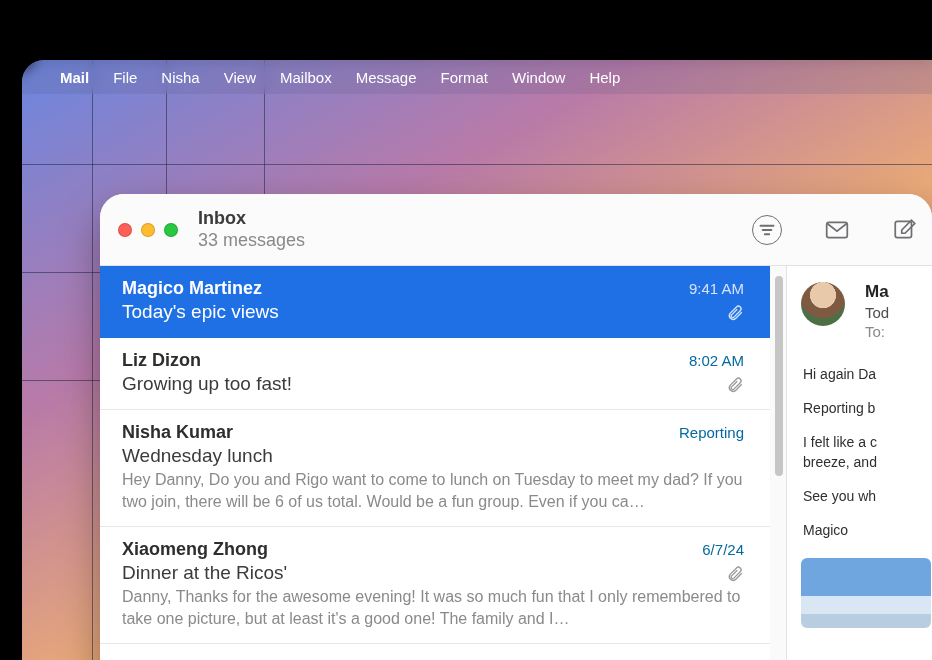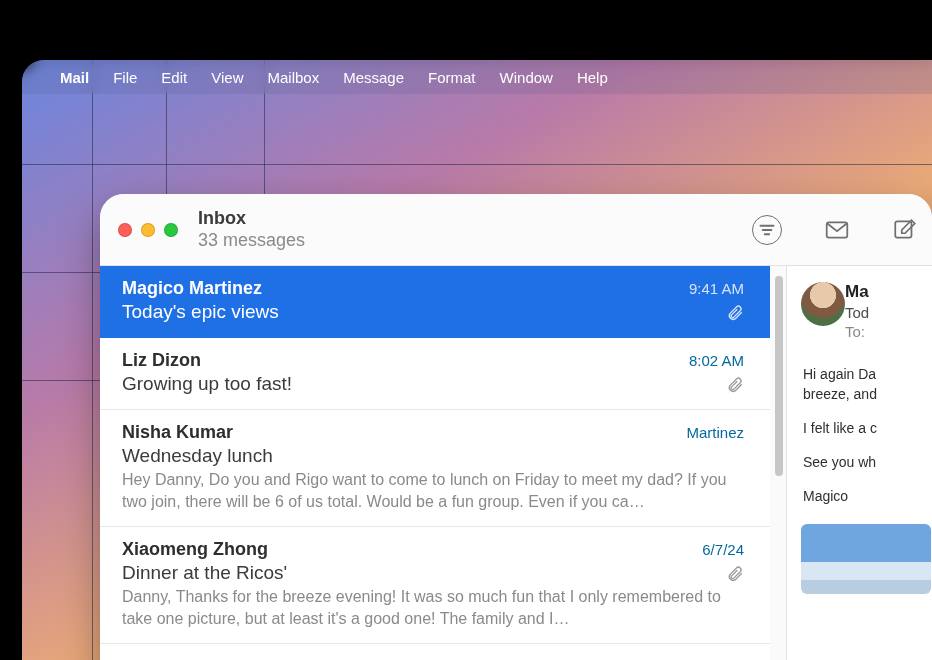--- a/index.html
+++ b/index.html
@@ -56,21 +56,21 @@
                      display: -webkit-box; -webkit-line-clamp: 2; -webkit-box-orient: vertical; overflow: hidden; }
   .msg .attach     { position: absolute; right: 26px; top: 38px; color: #9a9a9a; }
   .msg.selected    { background: #1f6fe5; border-bottom-color: #1f6fe5; }
   .msg.selected .sender,
   .msg.selected .subject   { color: #fff; }
   .msg.selected .date,
   .msg.selected .preview,
   .msg.selected .attach    { color: #d6e4fb; }
 
   .reading         { flex: 1; border-left: 1px solid #e3e3e3; padding: 16px 0 0 14px; overflow: hidden; }
-  .rhead           { display: flex; gap: 0; }
+  .rhead           { display: flex; gap: 20px; }
   .avatar          { width: 44px; height: 44px; border-radius: 50%;
                      background: radial-gradient(circle at 50% 30%, #e8c9a9 0 34%, #7f5a42 35% 60%, #4d6f46 61% 100%); flex-shrink: 0; }
   .meta            { font-size: 15px; color: #4d4d4d; display: flex; flex-direction: column; gap: 2px; }
   .meta .l1        { font-weight: 700; font-size: 17px; color: #222; }
   .meta .l3        { color: #8a8a8a; }
   .rbody           { margin-top: 26px; font-size: 14px; color: #2f2f2f; display: flex; flex-direction: column; gap: 18px; padding-left: 2px; }
   .rbody span      { white-space: nowrap; }
   .thumb           { margin-top: 20px; width: 130px; height: 70px; border-radius: 6px;
                      background: linear-gradient(#6fa6e0 0 55%, #d9e7f4 55% 80%, #b8cee0 80% 100%); }
 
@@ -93,21 +93,21 @@
     <div class="guide v" style="left:144px"></div>
     <div class="guide v" style="left:242px"></div>
     <div class="guide h" style="top:104px"></div>
     <div class="guide h" style="top:212px"></div>
     <div class="guide h" style="top:320px"></div>
 
     <div class="menubar">
       <span class="apple"></span>
       <span class="item app">Mail</span>
       <span class="item">File</span>
-      <span class="item">Edit</span>
+      <span class="item">Nisha</span>
       <span class="item">View</span>
       <span class="item">Mailbox</span>
       <span class="item">Message</span>
       <span class="item">Format</span>
       <span class="item">Window</span>
       <span class="item">Help</span>
     </div>
 
     <div class="mail-window">
 
@@ -173,54 +173,55 @@
             <span class="attach clip">
               <svg viewBox="0 0 24 24" fill="none" stroke="currentColor" stroke-width="1.8">
                   <path d="M21 11l-8.5 8.5a5 5 0 01-7-7L14 4a3.5 3.5 0 015 5l-8.5 8.5a2 2 0 01-3-3L15 7"></path>
                 </svg>
             </span>
           </div>
 
           <div class="msg">
             <div class="row1">
               <span class="sender">Nisha Kumar</span>
-              <span class="date">Martinez</span>
+              <span class="date">Reporting</span>
             </div>
             <div class="subject">Wednesday lunch</div>
-            <div class="preview">Hey Danny, Do you and Rigo want to come to lunch on Friday to meet my dad? If you two join, there will be 6 of us total. Would be a fun group. Even if you ca…</div>
+            <div class="preview">Hey Danny, Do you and Rigo want to come to lunch on Tuesday to meet my dad? If you two join, there will be 6 of us total. Would be a fun group. Even if you ca…</div>
           </div>
 
           <div class="msg">
             <div class="row1">
               <span class="sender">Xiaomeng Zhong</span>
               <span class="date">6/7/24</span>
             </div>
             <div class="subject">Dinner at the Ricos'</div>
-            <div class="preview">Danny, Thanks for the breeze evening! It was so much fun that I only remembered to take one picture, but at least it's a good one! The family and I…</div>
+            <div class="preview">Danny, Thanks for the awesome evening! It was so much fun that I only remembered to take one picture, but at least it's a good one! The family and I…</div>
             <span class="attach clip">
               <svg viewBox="0 0 24 24" fill="none" stroke="currentColor" stroke-width="1.8">
                   <path d="M21 11l-8.5 8.5a5 5 0 01-7-7L14 4a3.5 3.5 0 015 5l-8.5 8.5a2 2 0 01-3-3L15 7"></path>
                 </svg>
             </span>
           </div>
         </div>
 
         <div class="reading">
           <div class="rhead">
             <div class="avatar"></div>
             <div class="meta">
               <span class="l1">Ma</span>
               <span class="l2">Tod</span>
               <span class="l3">To:</span>
             </div>
           </div>
           <div class="rbody">
             <span>Hi again Da</span>
+            <span>Reporting b</span>
+            <span>I felt like a c</span>
             <span style="margin-top:-14px">breeze, and</span>
-            <span>I felt like a c</span>
             <span>See you wh</span>
             <span>Magico</span>
           </div>
           <div class="thumb"></div>
         </div>
 
       </div>
     </div>
   </div>
 </div>

